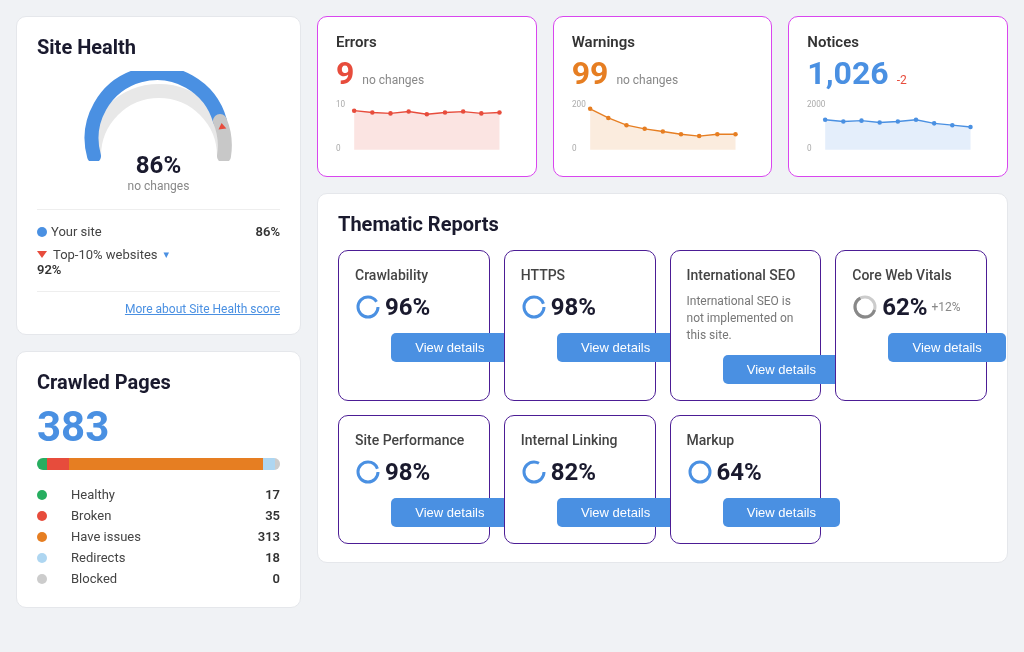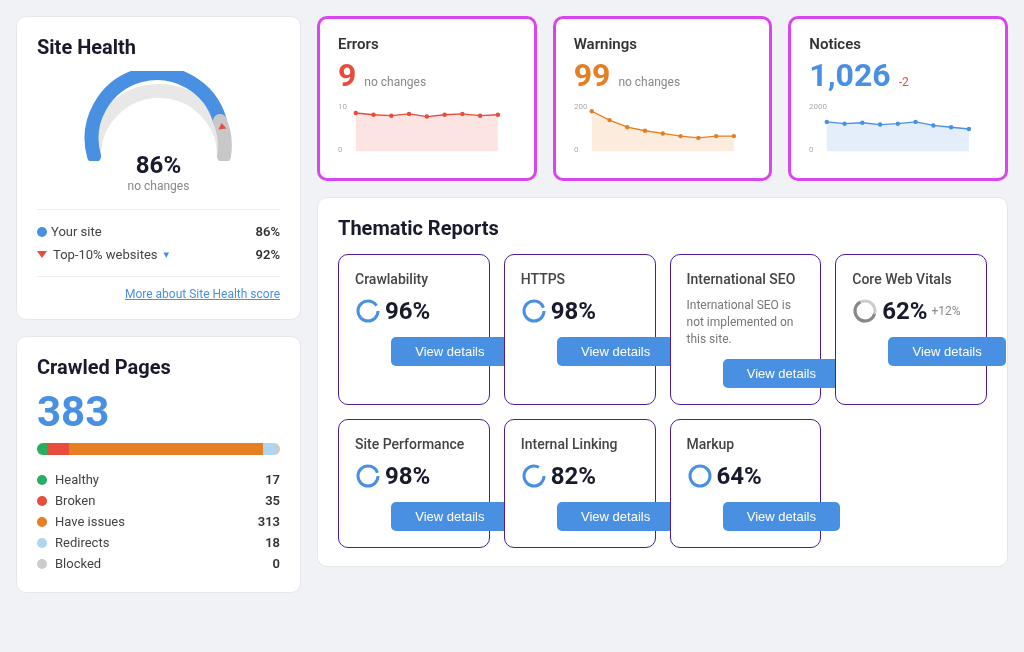--- a/index.html
+++ b/index.html
@@ -89,20 +89,21 @@
       border-left: 5px solid transparent;
       border-right: 5px solid transparent;
       border-top: 7px solid #e74c3c;
       display: inline-block;
     }
     .top10-row {
       display: flex;
       justify-content: space-between;
       font-size: 13px;
       padding: 4px 0;
+      flex-direction: column;
     }
     .top10-left {
       display: flex;
       align-items: center;
       gap: 6px;
       color: #444;
     }
     .more-link {
       font-size: 12px;
       color: #4a90e2;
@@ -143,41 +144,41 @@
     .legend-item {
       display: flex;
       justify-content: space-between;
       align-items: center;
       padding: 3px 0;
       font-size: 13px;
     }
     .legend-item-left {
       display: flex;
       align-items: center;
-      gap: 8px;
+      gap: 24px;
       color: #444;
     }
     .dot-green { background: #27ae60; }
     .dot-darkred { background: #e74c3c; }
     .dot-orange { background: #e67e22; }
     .dot-lightblue { background: #aed6f1; }
     .dot-lightgray { background: #ccc; }
     .legend-count { font-weight: 600; color: #333; }
 
     
     .metrics-row {
       display: grid;
       grid-template-columns: 1fr 1fr 1fr;
       gap: 16px;
     }
     .metric-card {
       background: #fff;
       border-radius: 10px;
       padding: 16px 18px;
-      border: 3px solid #d946ef;
+      border: 1px solid #d946ef;
     }
     .metric-label {
       font-size: 15px;
       font-weight: 600;
       color: #333;
       margin-bottom: 6px;
     }
     .metric-value-row {
       display: flex;
       align-items: baseline;

